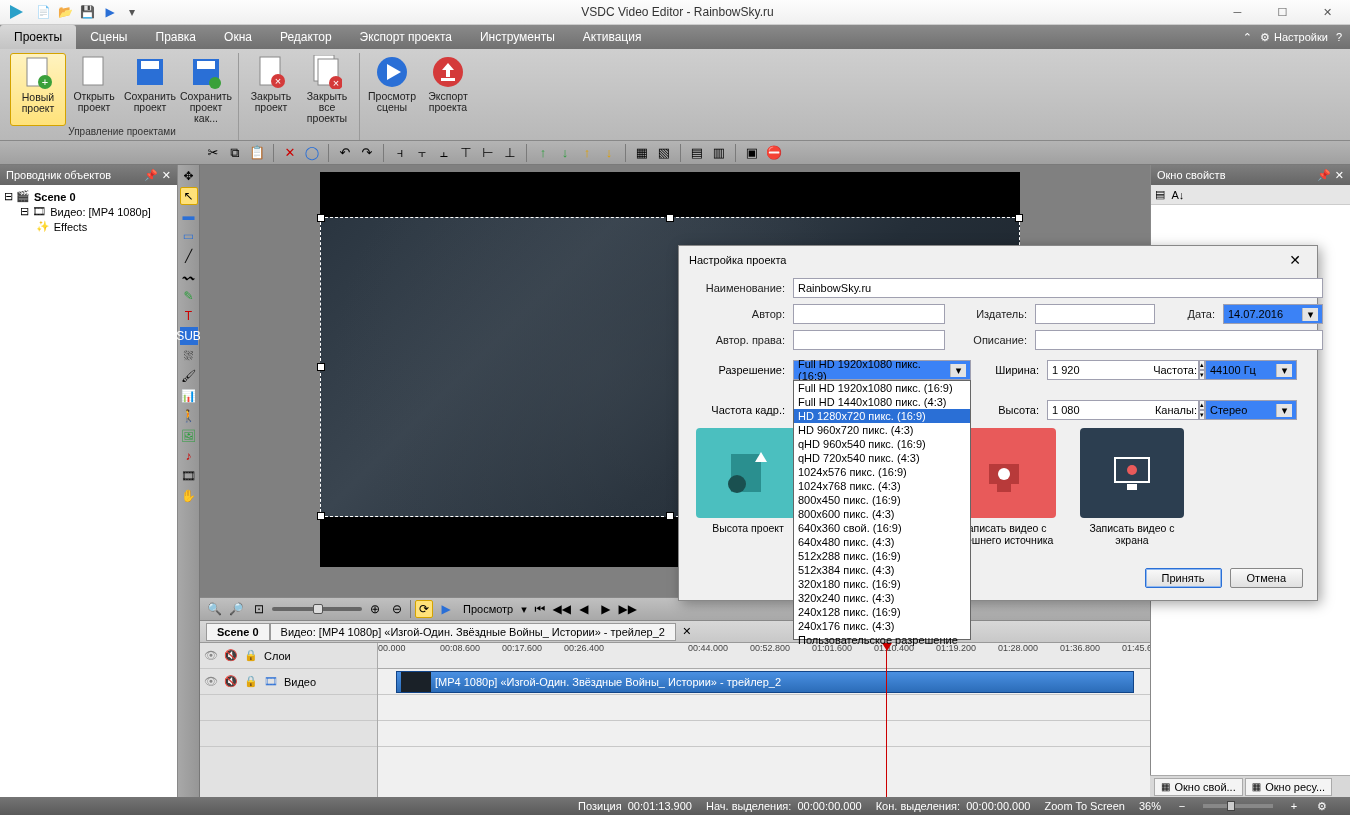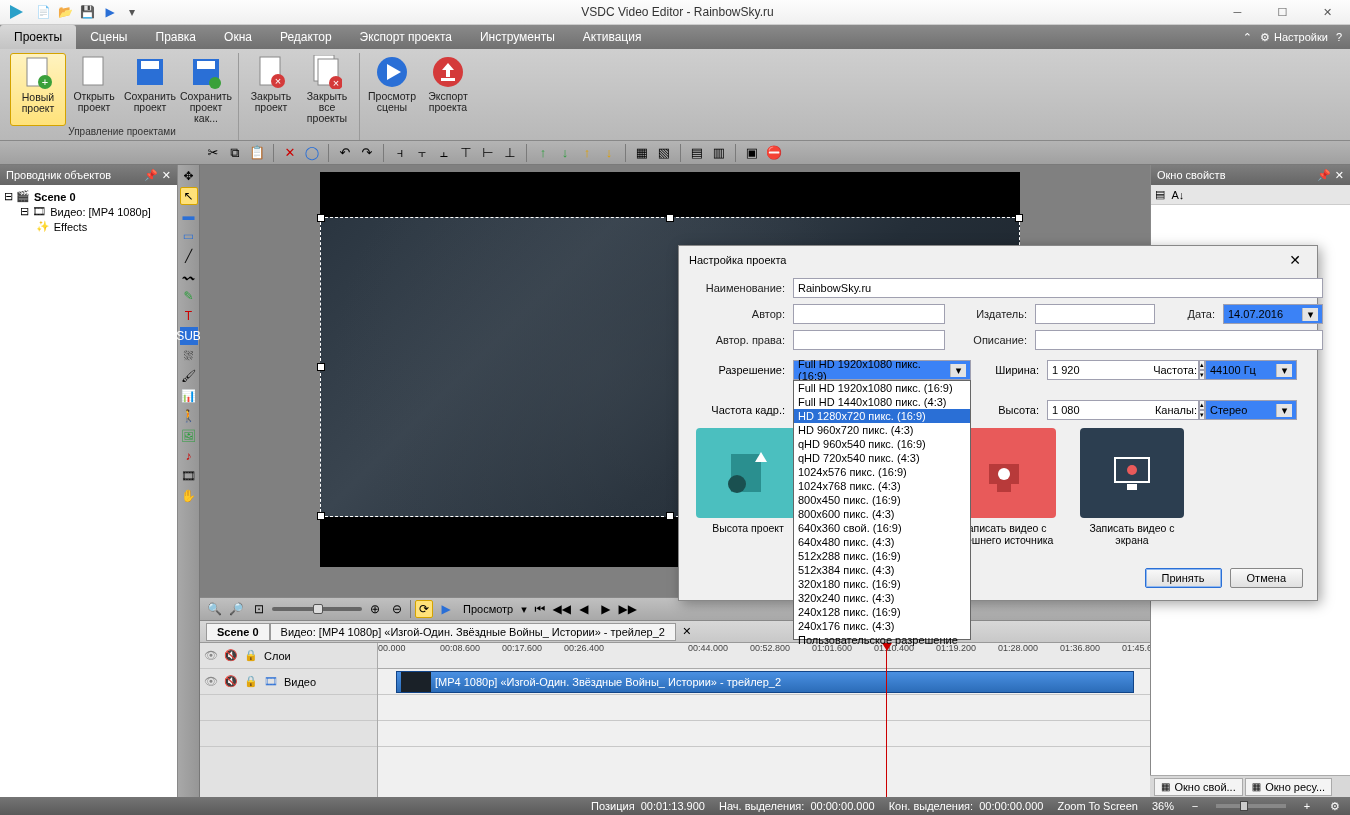--- a/index.html
+++ b/index.html
@@ -94,21 +94,21 @@
 
 .props { width:200px; background:#e6e6e6; border-left:1px solid #888; display:flex; flex-direction:column; }
 .props .body { flex:1; background:#fff; }
 .props .sorter { height:20px; border-bottom:1px solid #ccc; display:flex; align-items:center; gap:6px; padding:0 4px; }
 
 
 .bottom-tabs { position:absolute; right:0; bottom:18px; height:22px; background:#d8d8d8; display:flex; align-items:center; gap:2px; padding:0 4px; border-top:1px solid #aaa; width:200px; }
 .bottom-tabs .bt { padding:2px 6px; border:1px solid #aaa; background:#f4f4f4; font-size:10px; cursor:pointer; display:flex; align-items:center; gap:4px; }
 
 
-.status { position:absolute; left:0; right:0; bottom:0; height:18px; background:linear-gradient(#757575,#5a5a5a); color:#fff; display:flex; align-items:center; font-size:11px; padding:0 8px; gap:18px; }
+.status { position:absolute; left:0; right:0; bottom:0; height:18px; background:linear-gradient(#757575,#5a5a5a); color:#fff; display:flex; align-items:center; font-size:11px; padding:0 21px; gap:18px; }
 .status .r { margin-left:auto; display:flex; align-items:center; gap:14px; }
 .status .sb { width:14px;height:14px;display:flex;align-items:center;justify-content:center;cursor:pointer; }
 
 
 .dialog { position:absolute; left:678px; top:245px; width:640px; background:#f0f0f0; border:1px solid #888; box-shadow:3px 3px 12px rgba(0,0,0,0.35); z-index:100; }
 .dialog .dlg-hdr { height:28px; display:flex; align-items:center; padding:12px 10px; font-size:12px; }
 .dialog .dlg-hdr .x { margin-left:auto; width:24px; height:24px; display:flex; align-items:center; justify-content:center; cursor:pointer; font-size:14px; }
 .dialog .dlg-body { padding:4px 14px 10px; }
 .dialog .frm { display:grid; grid-template-columns:92px 1fr 74px 120px 52px 100px; gap:6px 8px; align-items:center; margin-bottom:10px; }
 .dialog .frm label { text-align:right; font-size:11px; color:#222; }

